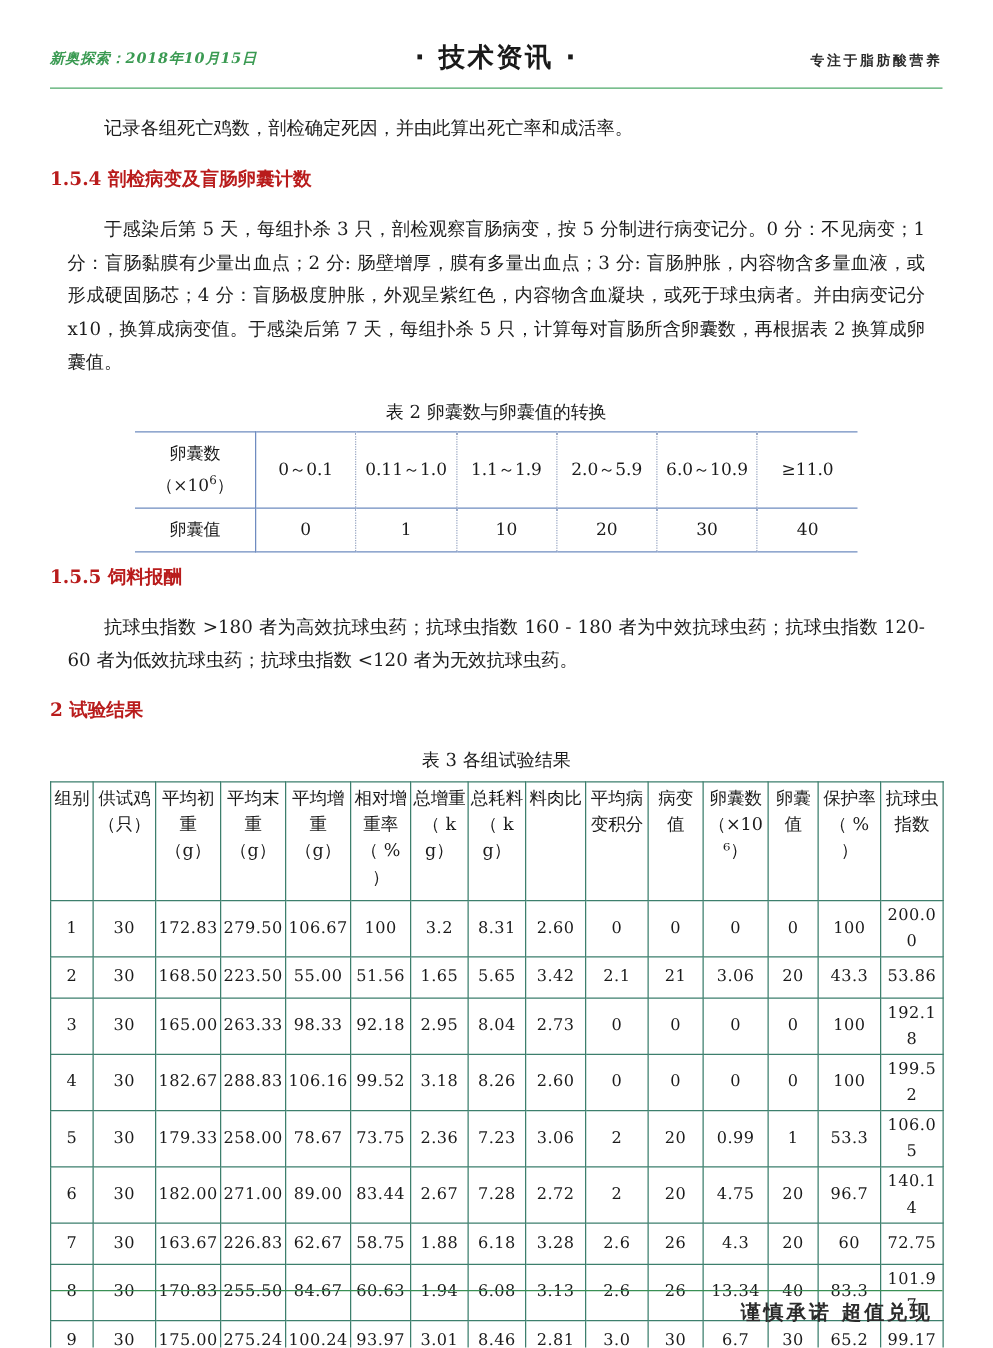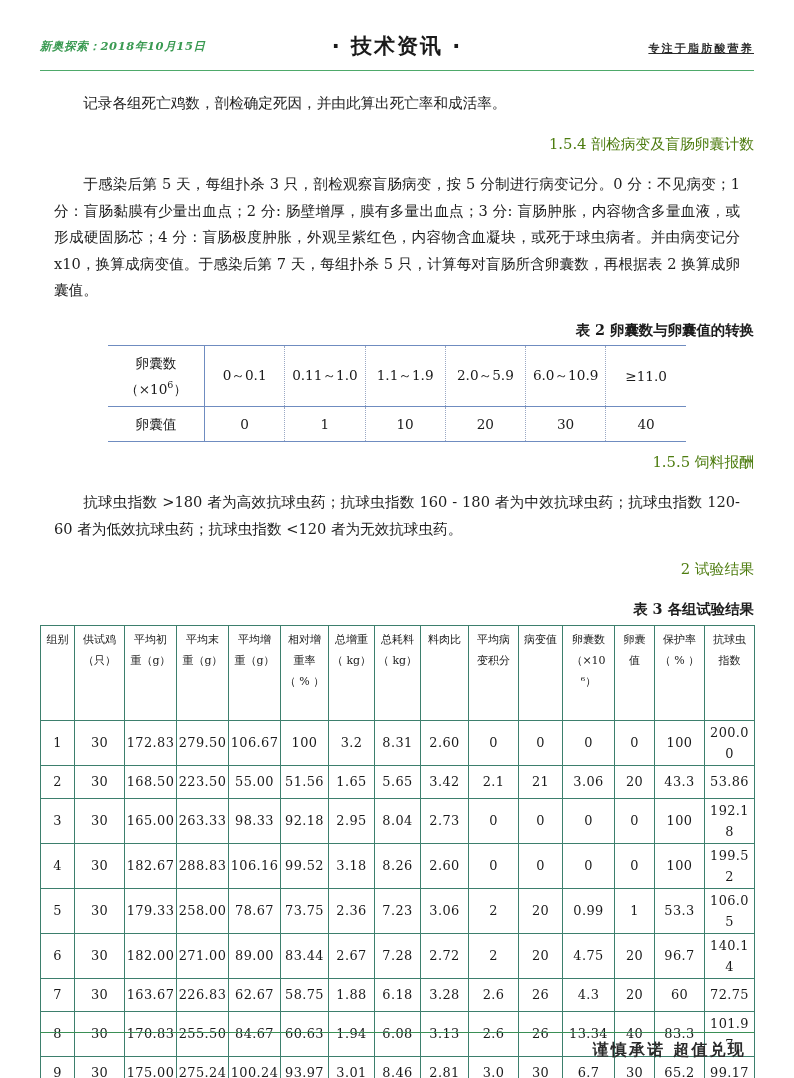--- a/index.html
+++ b/index.html
@@ -60,21 +60,20 @@
   .header-right {
     position: absolute;
     right: 0;
     top: 5px;
     font-size: 11px;
     font-weight: bold;
     color: #2b2b2b;
     letter-spacing: 2.2px;
     white-space: nowrap;
     font-family: "DejaVu Serif", "Liberation Serif", serif;
-    text-decoration: underline;
   }
   .header-rule {
     position: absolute;
     left: 40px;
     top: 70px;
     width: 714px;
     height: 0;
     border-top: 1.6px solid #4ea96a;
   }
 
@@ -93,28 +92,27 @@
     text-align: justify;
     text-justify: inter-ideograph;
     text-indent: 2em;
     color: #1c1c1c;
   }
   h3.heading {
     margin: 0;
     padding: 0;
     font-size: 14.8px;
     line-height: 26.5px;
+    font-weight: bold;
+    color: #b91c1c;
+  }
+  .tbl-caption {
+    text-align: center;
+    font-size: 14.4px;
     font-weight: normal;
-    color: #4d7c0f;
-    text-align: right;
-  }
-  .tbl-caption {
-    text-align: right;
-    font-size: 14.4px;
-    font-weight: bold;
     line-height: 24px;
     margin: 6px 0 3px 0;
     color: #1c1c1c;
   }
 
   
   .t2-wrap {
     display: flex;
     justify-content: center;
   }
@@ -164,21 +162,21 @@
     vertical-align: middle;
     padding: 1px 1px;
     color: #1a1a1a;
     line-height: 21px;
     word-break: break-all;
   }
   table.t3 tr.hdr td {
     height: 90px;
     vertical-align: top;
     padding-top: 3px;
-    font-size: 11px;
+    font-size: 14px;
   }
   table.t3 tr.data td {
     height: 30px;
     font-size: 12.9px;
     letter-spacing: 0.4px;
   }
   .hdr-line { display: block; }
 
   
   .footer-rule {

